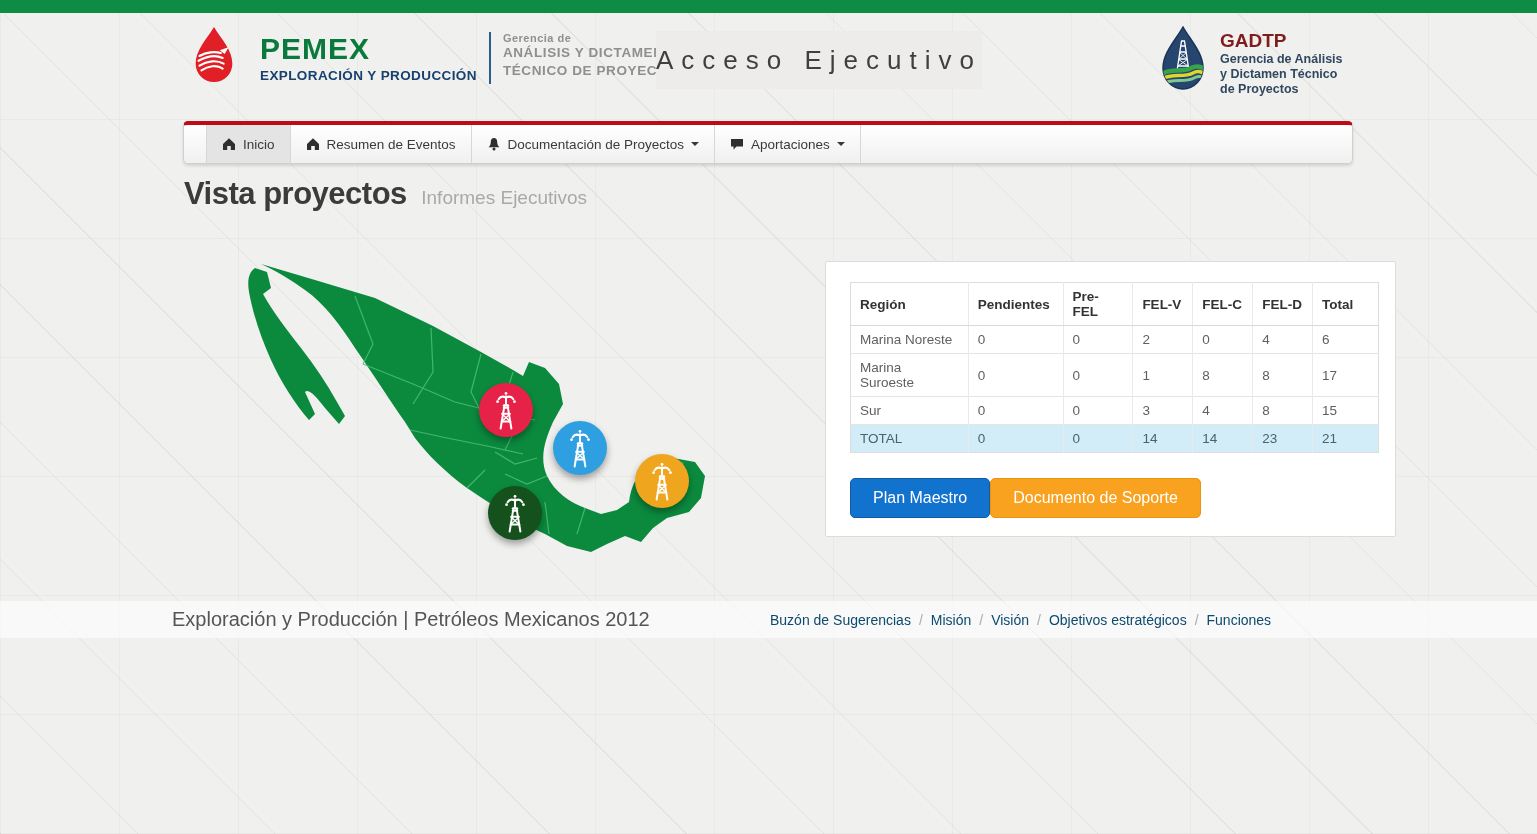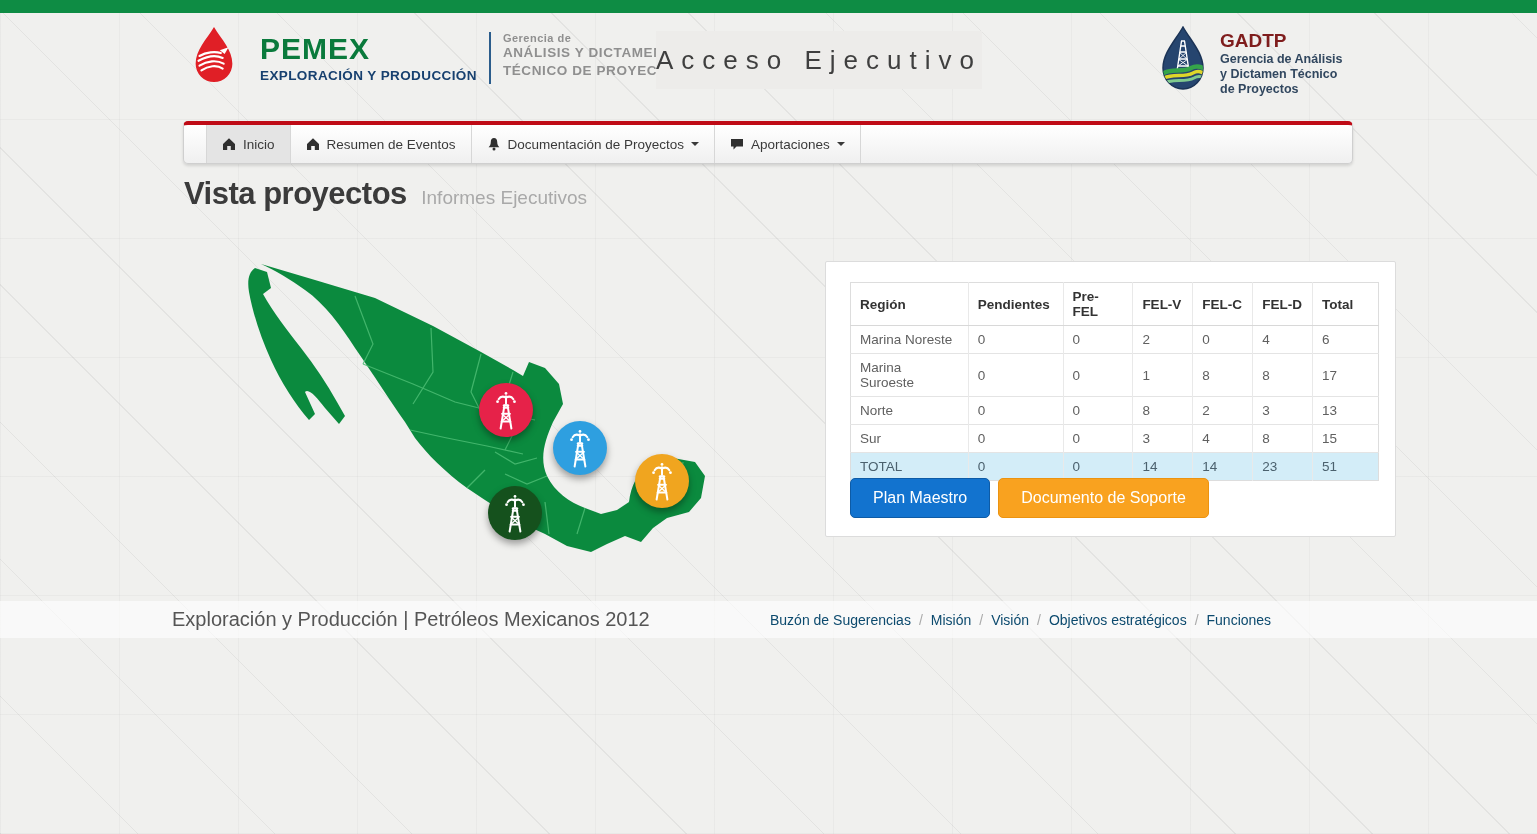--- a/index.html
+++ b/index.html
@@ -65,21 +65,21 @@
 
   
   .panel { position:absolute; left:781px; top:261px; width:571px; height:276px;
     background:#ffffff; border:1px solid #dcdcdc; border-radius:2px;margin-left:44px; }
   table.stats { position:absolute; left:24px; top:20px; width:529px; border-collapse:collapse;
     font-size:13.5px; border:1px solid #ddd; }
   table.stats th { text-align:left; font-weight:bold; color:#333; padding:6px 9px; border-bottom:1px solid #d8d8d8; }
   table.stats td { color:#606060; padding:6px 9px; border-top:1px solid #e4e4e4; }
   table.stats th + th, table.stats td + td { border-left:1px solid #e9e9e9; }
   table.stats tr.total-row td { background:#d3edf8; color:#4b616e; }
-  .btn-row { position:absolute; left:24px; top:216px; display:flex; gap:8px; }
+  .btn-row { position:absolute; left:24px; top:216px; display:flex; }
   .btn { height:40px; border-radius:5px; font-size:16px; color:#fff; display:flex;
     align-items:center; justify-content:center; cursor:pointer; padding:0 22px;
     font-family:"Liberation Sans", sans-serif; }
   .btn-primary { background:#1273cf; border:1px solid #0d5ba6; }
   .btn-warning { background:#f9a21f; border:1px solid #ec9310; }
 
   
   .footer-band { position:absolute; left:0; top:601px; width:1537px; height:37px;
     background:rgba(255,255,255,0.62); display:flex; align-items:center; }
   .footer-copy { position:absolute; left:172px; font-size:20px; color:#555; }
@@ -318,45 +318,36 @@
       <tr>
         <td>Marina Suroeste</td>
           <td>0</td>
         <td>0</td>
           <td>1</td>
         <td>8</td>
           <td>8</td>
         <td>17</td>
       </tr>
       <tr>
-        <td>Norte</td>
-          <td>0</td>
-        <td>0</td>
-          <td>8</td>
-        <td>2</td>
-          <td>3</td>
-        <td>13</td>
-      </tr>
-      <tr>
         <td>Sur</td>
           <td>0</td>
         <td>0</td>
           <td>3</td>
         <td>4</td>
           <td>8</td>
         <td>15</td>
       </tr>
       <tr class="total-row">
         <td>TOTAL</td>
           <td>0</td>
         <td>0</td>
           <td>14</td>
         <td>14</td>
           <td>23</td>
-        <td>51</td>
+        <td>21</td>
       </tr>
     </tbody>
   </table>
   <div class="btn-row">
     <div class="btn btn-primary">Plan Maestro</div>
     <div class="btn btn-warning">Documento de Soporte</div>
   </div>
 </div>
 
 <div class="footer-band">

